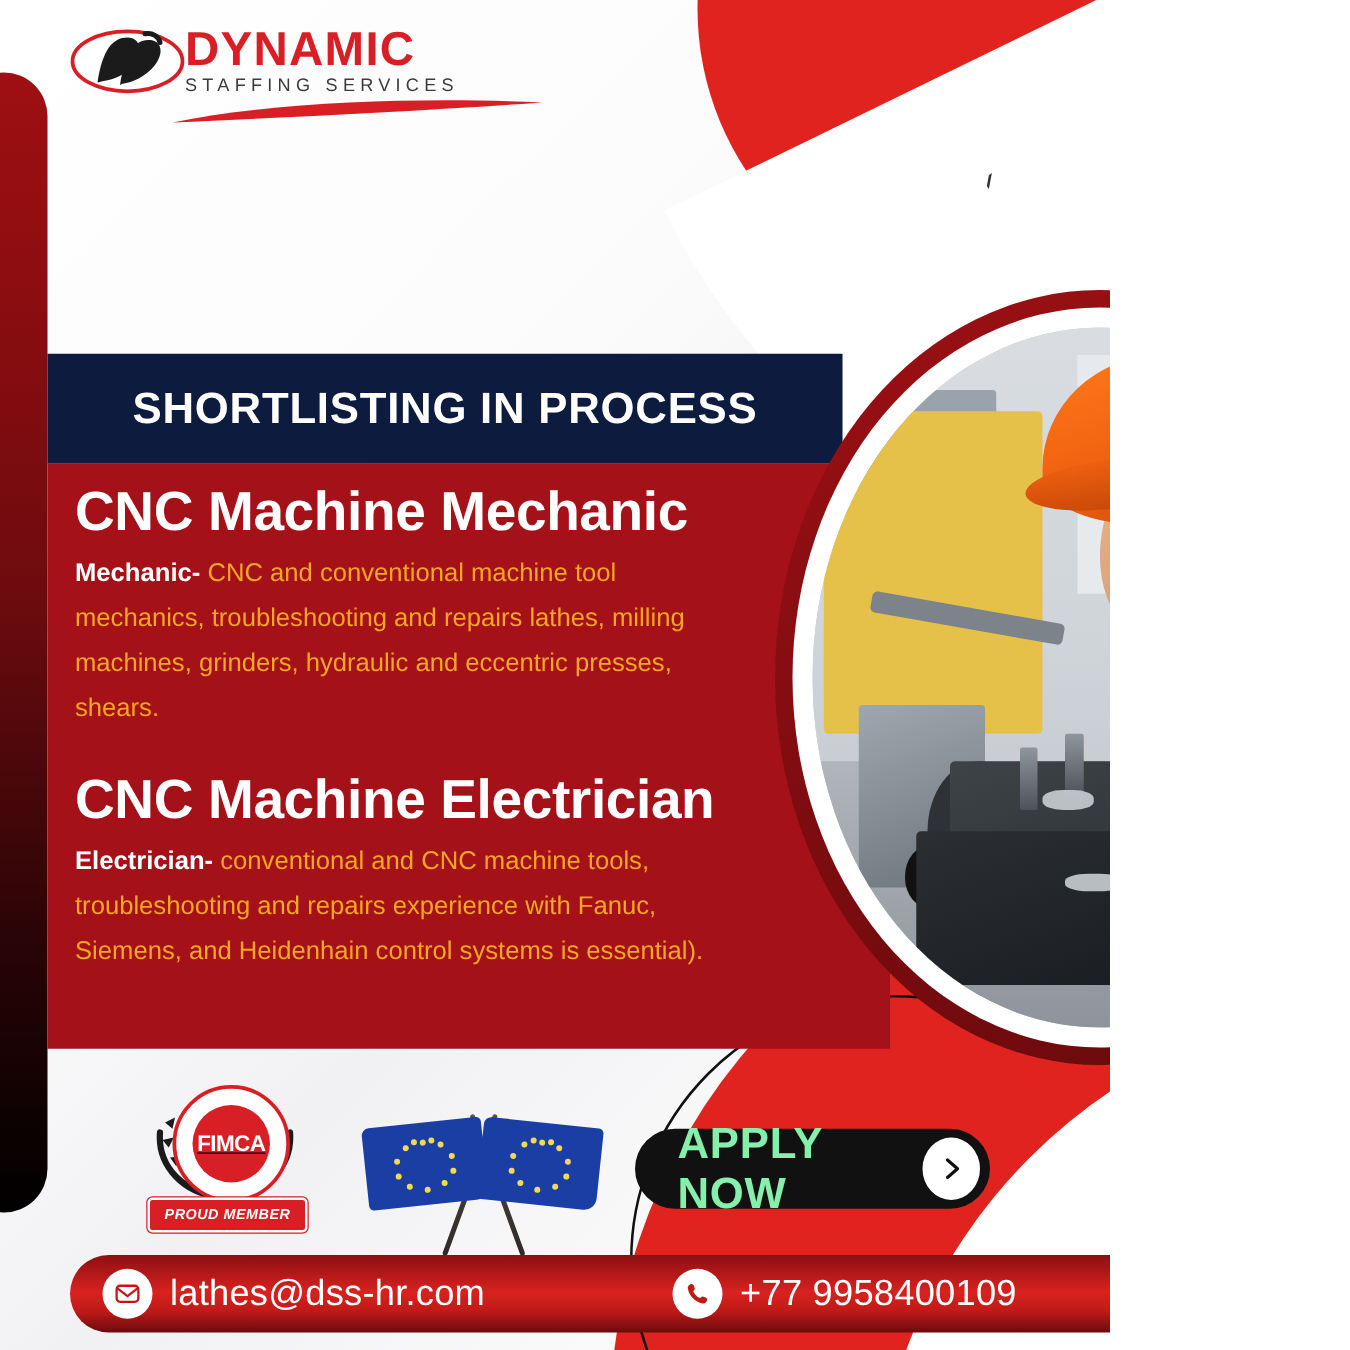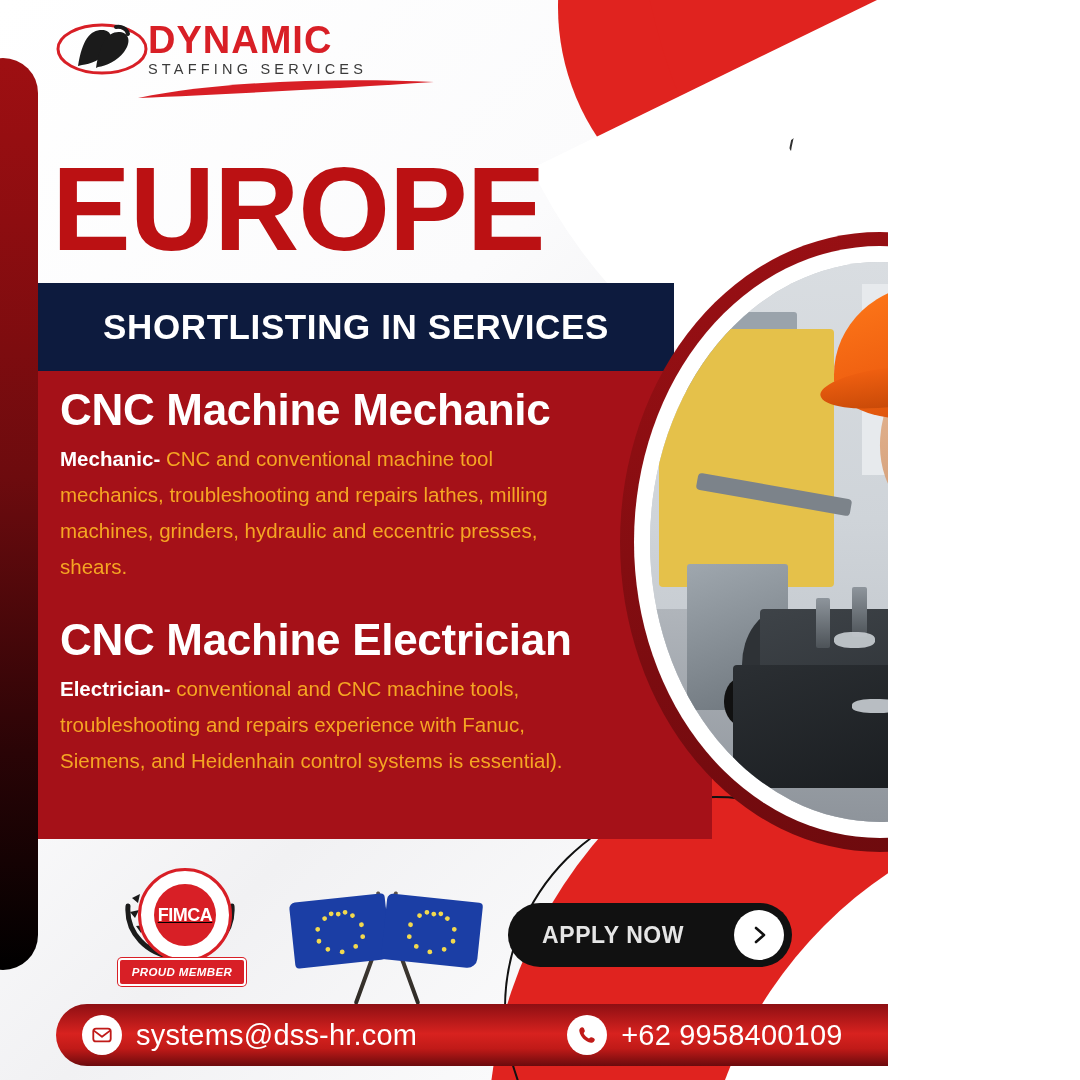--- a/index.html
+++ b/index.html
@@ -214,21 +214,21 @@
   .flag-pole{
     position:absolute;width:4px;height:120px;background:linear-gradient(180deg,#5b5149,#2e2a25);
     border-radius:2px;
   }
 
   .apply{
     position:absolute;left:508px;top:903px;width:284px;height:64px;
     background:#111111;border-radius:34px;display:flex;align-items:center;
     padding:0 8px 0 34px;box-sizing:border-box;justify-content:space-between;
   }
-  .apply-label{color:#e5e5e5;font-size:23px;font-weight:bold;letter-spacing:.6px;text-align:center;}
+  .apply-label{color:#86efac;font-size:35px;font-weight:bold;letter-spacing:.6px;}
   .apply-arrow{
     width:50px;height:50px;border-radius:50%;background:#ffffff;
     display:flex;align-items:center;justify-content:center;
   }
 
   
   .contact{
     position:absolute;left:56px;top:1004px;width:900px;height:62px;border-radius:32px;
     background:linear-gradient(180deg,#8d0f13 0%,#d8221f 48%,#c01a18 72%,#6b0a0d 100%);
     display:flex;align-items:center;
@@ -265,24 +265,23 @@
     </svg>
     <div class="logo-text">
       <div class="logo-dynamic">DYNAMIC</div>
       <div class="logo-sub">STAFFING SERVICES</div>
     </div>
     <svg class="logo-underswoosh" viewBox="0 0 300 22">
       <path d="M2 20 C90 2 210 0 298 4 C210 10 96 16 2 20 Z" fill="#d81f26"></path>
     </svg>
   </div>
 
-  <div class="europe">EUROPE</div>
 
   <div class="navy-bar">
-    <span>SHORTLISTING IN SERVICES</span>
+    <span>SHORTLISTING IN PROCESS</span>
   </div>
 
   <div class="red-panel">
     <div class="job" style="top:14px;">
       <p class="job-title">CNC Machine Mechanic</p>
       <p class="job-desc"><b>Mechanic-</b><span> CNC and conventional machine tool mechanics, troubleshooting and repairs lathes, milling machines, grinders, hydraulic and eccentric presses, shears.</span></p>
     </div>
     <div class="job" style="top:244px;">
       <p class="job-title">CNC Machine Electrician</p>
       <p class="job-desc"><b>Electrician-</b><span> conventional and CNC machine tools, troubleshooting and repairs experience with Fanuc, Siemens, and Heidenhain control systems is essential).</span></p>
@@ -393,25 +392,25 @@
   </div>
 
   <div class="contact">
     <div class="contact-item c-mail">
       <span class="c-icon">
         <svg width="22" height="22" viewBox="0 0 24 24">
           <rect x="2.5" y="5" width="19" height="14" rx="3" fill="none" stroke="#c01a18" stroke-width="2"></rect>
           <path d="M3.5 7.5 L12 14 L20.5 7.5" fill="none" stroke="#c01a18" stroke-width="2" stroke-linecap="round" stroke-linejoin="round"></path>
         </svg>
       </span>
-      <span class="c-text">systems@dss-hr.com</span>
+      <span class="c-text">lathes@dss-hr.com</span>
     </div>
     <div class="contact-item c-phone">
       <span class="c-icon">
         <svg width="22" height="22" viewBox="0 0 24 24">
           <path d="M7 3.5 C8.6 3.5 9.2 6 9.6 7.3 C9.9 8.4 8.6 9.2 8.3 9.9 C9 12.2 11.8 15 14.1 15.7 C14.8 15.4 15.6 14.1 16.7 14.4 C18 14.8 20.5 15.4 20.5 17 C20.5 19.2 18.4 20.8 16.4 20.4 C9.8 19.1 4.9 14.2 3.6 7.6 C3.2 5.6 4.8 3.5 7 3.5 Z" fill="#c01a18"></path>
         </svg>
       </span>
-      <span class="c-text">+62  9958400109</span>
+      <span class="c-text">+77  9958400109</span>
     </div>
   </div>
 
 </div>
 
 </body></html>

